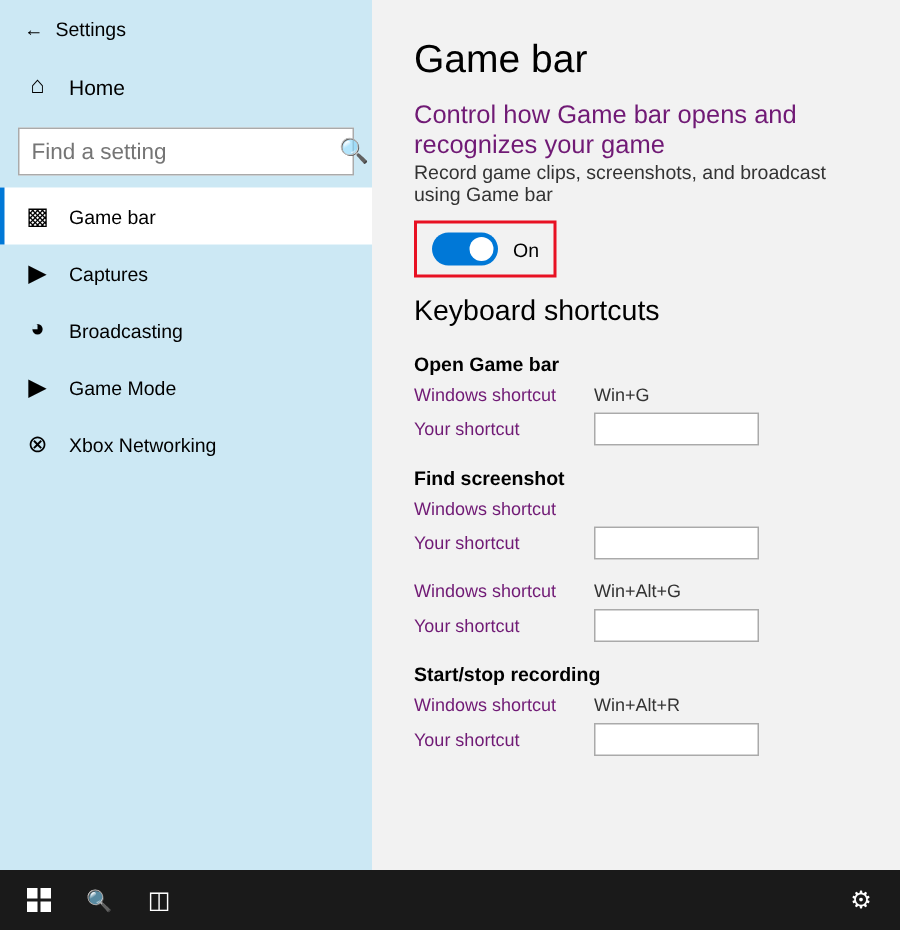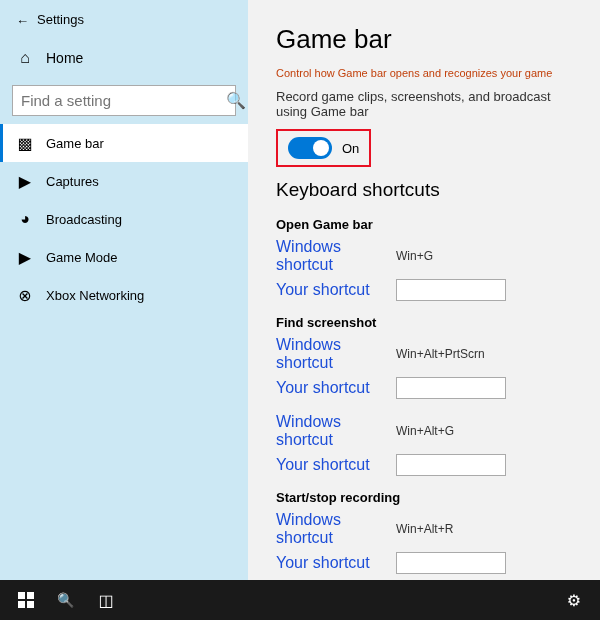--- a/index.html
+++ b/index.html
@@ -111,23 +111,22 @@
     }
 
     .page-title {
       font-size: 26px;
       font-weight: 300;
       color: #000;
       margin-bottom: 12px;
     }
 
     .page-subtitle {
-      font-size: 11px;
-      color: #c2410c;
-      margin-bottom: 10px;
+      font-size: 17px;
+      color: #701a75;
     }
 
     .record-label {
       font-size: 13px;
       color: #333;
       margin-bottom: 10px;
     }
 
     .toggle-switch {
       width: 44px;
@@ -206,22 +205,22 @@
     }
 
     .shortcut-row {
       display: flex;
       align-items: center;
       margin-bottom: 5px;
       gap: 0;
     }
 
     .shortcut-row-label {
-      font-size: 16px;
-      color: #1d4ed8;
+      font-size: 12px;
+      color: #701a75;
       width: 120px;
       flex-shrink: 0;
     }
 
     .shortcut-value {
       font-size: 12px;
       color: #333;
       width: 110px;
     }
 
@@ -348,21 +347,20 @@
         <span class="shortcut-row-label">Your shortcut</span>
         <input class="shortcut-input" type="text" style="">
       </div>
     </div>
 
     
     <div class="shortcut-group">
       <div class="shortcut-group-title">Find screenshot</div>
       <div class="shortcut-row">
         <span class="shortcut-row-label">Windows shortcut</span>
-        <span class="shortcut-value">Win+Alt+PrtScrn</span>
       </div>
       <div class="shortcut-row">
         <span class="shortcut-row-label">Your shortcut</span>
         <input class="shortcut-input" type="text" style="">
       </div>
     </div>
 
     
     <div class="shortcut-group">
       <div class="shortcut-row">

